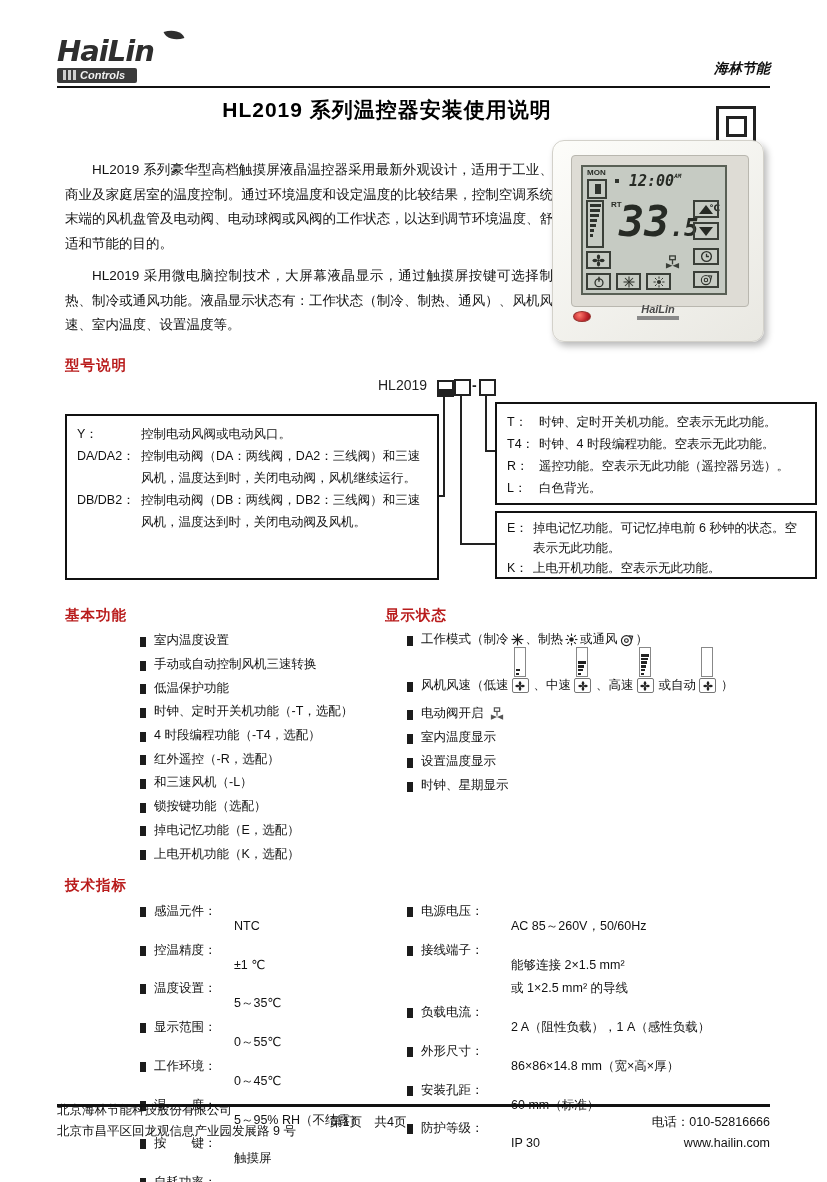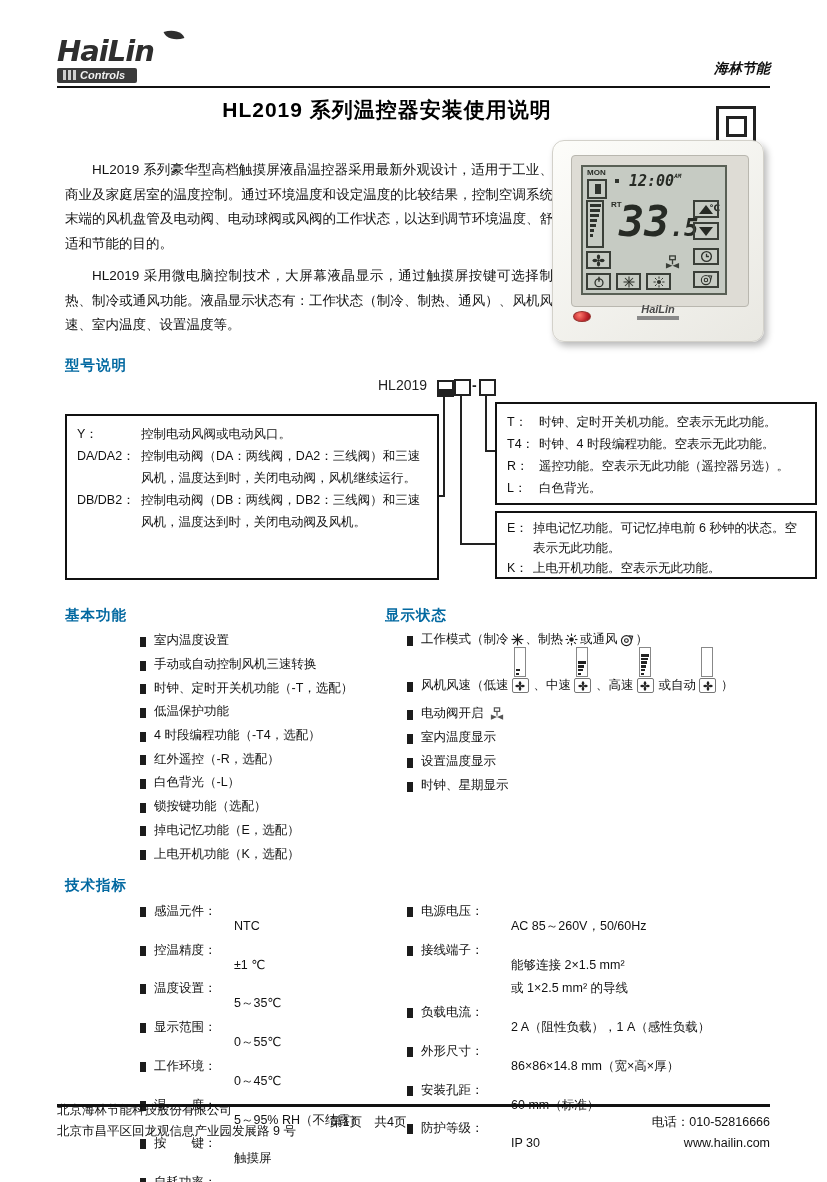--- a/index.html
+++ b/index.html
@@ -43,21 +43,21 @@
   .lcd-temp .dec{font-size:24px;}
   .lcd-unit{position:absolute;left:126px;top:36px;font-size:9px;font-weight:bold;}
   .lcd-btn{position:absolute;border:2px solid #3a3f38;display:flex;align-items:center;justify-content:center;box-sizing:border-box;}
   .tri-up{width:0;height:0;border-left:7px solid transparent;border-right:7px solid transparent;border-bottom:9px solid #262a24;}
   .tri-down{width:0;height:0;border-left:7px solid transparent;border-right:7px solid transparent;border-top:9px solid #262a24;}
   .led{position:absolute;left:20px;top:170px;width:16px;height:9px;border-radius:50%;background:radial-gradient(circle at 35% 35%,#ff7a6d,#c1272d 60%,#8d1016);border:1px solid #94302b;}
   .dev-brand{position:absolute;left:0;top:163px;width:210px;text-align:center;font-size:11px;font-weight:bold;font-style:italic;color:#4a4a4a;line-height:11px;}
   .dev-brand .bar{display:block;margin:1px auto 0;width:42px;height:4px;background:#8a8a8a;}
 
   
-  .h-sec{position:absolute;font-size:14.5px;font-weight:bold;color:#0369a1;letter-spacing:1px;}
+  .h-sec{position:absolute;font-size:14.5px;font-weight:bold;color:#b91c1c;letter-spacing:1px;}
 
   
   .model-label{position:absolute;left:378px;top:377px;font-size:14px;color:#222;}
   .mbox{position:absolute;width:13px;height:13px;border:2px solid #222;background:#fff;}
   .mbox .fill{position:absolute;left:0;bottom:0;width:13px;height:6px;background:#222;}
   .mdash{position:absolute;font-size:14px;font-weight:bold;color:#222;}
   .cline{position:absolute;background:#222;}
   .obox{position:absolute;border:2px solid #111;box-sizing:border-box;padding:7px 10px;font-size:12.5px;line-height:22px;color:#111;background:#fff;}
   .obox .row{display:flex;}
   .obox .term{flex:0 0 auto;white-space:nowrap;}
@@ -288,37 +288,37 @@
     <div class="li">
         <span class="bullet"></span>
         <span>室内温度设置</span>
       </div>
     <div class="li">
         <span class="bullet"></span>
         <span>手动或自动控制风机三速转换</span>
       </div>
     <div class="li">
         <span class="bullet"></span>
+        <span>低温保护功能</span>
+      </div>
+    <div class="li">
+        <span class="bullet"></span>
         <span>时钟、定时开关机功能（-T，选配）</span>
       </div>
     <div class="li">
         <span class="bullet"></span>
-        <span>低温保护功能</span>
-      </div>
-    <div class="li">
-        <span class="bullet"></span>
         <span>4 时段编程功能（-T4，选配）</span>
       </div>
     <div class="li">
         <span class="bullet"></span>
         <span>红外遥控（-R，选配）</span>
       </div>
     <div class="li">
         <span class="bullet"></span>
-        <span>白色背光（-L）</span>
+        <span>和三速风机（-L）</span>
       </div>
     <div class="li">
         <span class="bullet"></span>
         <span>锁按键功能（选配）</span>
       </div>
     <div class="li">
         <span class="bullet"></span>
         <span>掉电记忆功能（E，选配）</span>
       </div>
     <div class="li">

